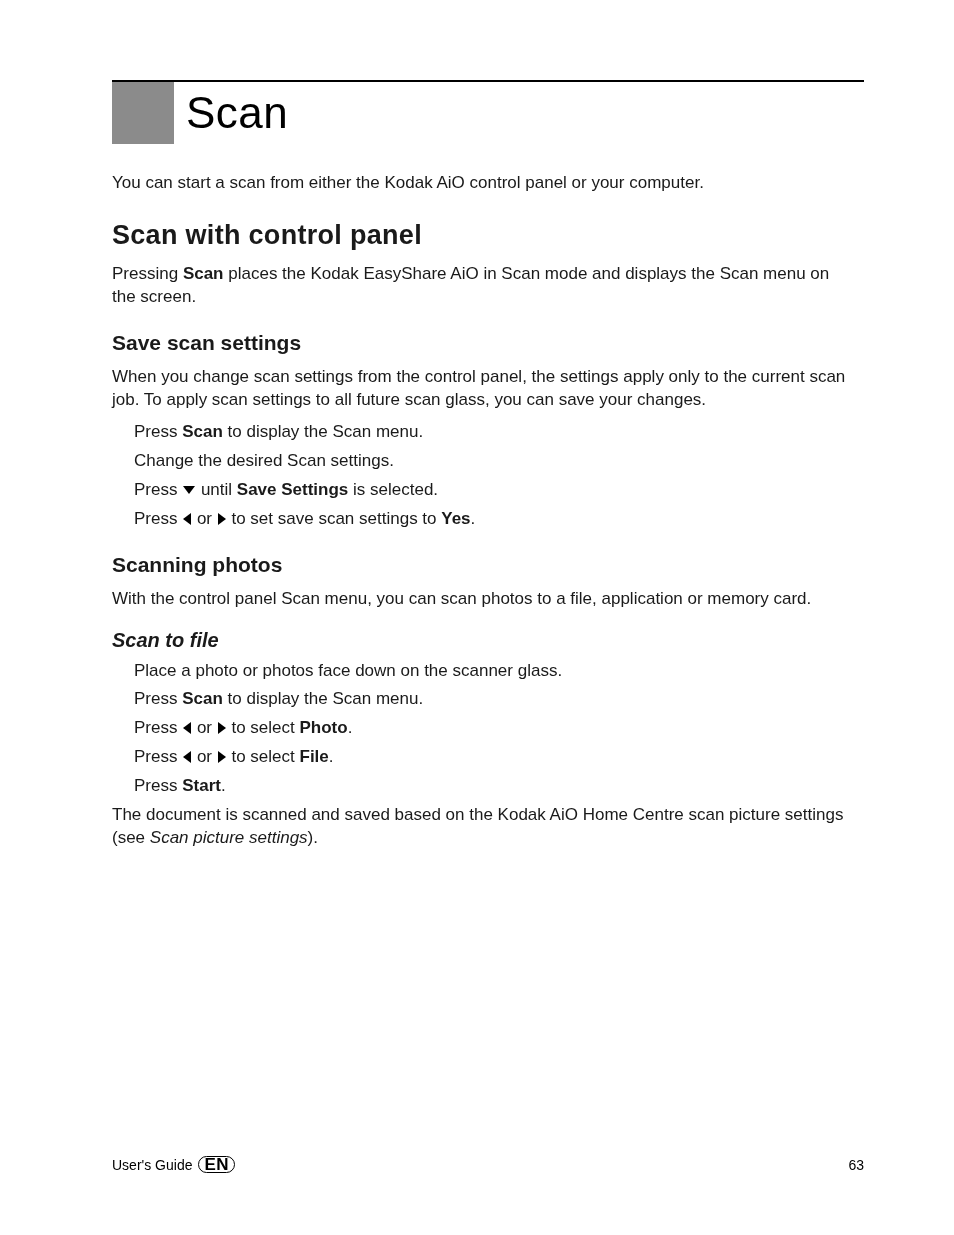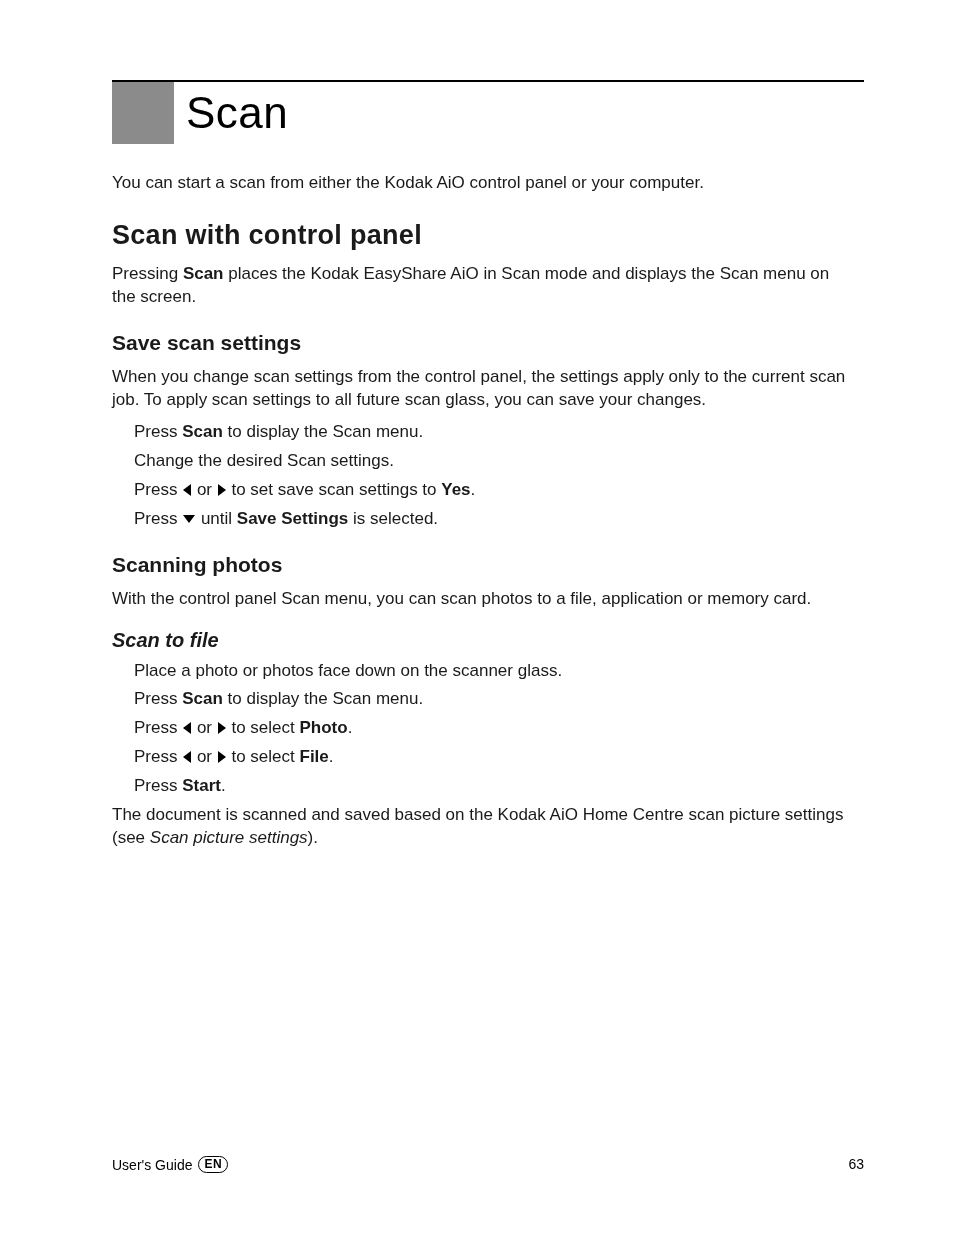--- a/index.html
+++ b/index.html
@@ -83,28 +83,28 @@
   .arrow.right {
     border-top: 6px solid transparent;
     border-bottom: 6px solid transparent;
     border-left: 8px solid #000;
     margin: 0 1px;
   }
   .footer {
     position: absolute;
     left: 112px; right: 90px; bottom: 62px;
     font-size: 14px;
-    display: flex; justify-content: space-between; 
+    display: flex; justify-content: space-between; align-items: center;
   }
   .footer-left { display: flex; align-items: center; gap: 6px; }
   .lang-badge {
     border: 1.5px solid #000;
     border-radius: 10px;
     padding: 0 5px;
-    font-size: 12px;
+    font-size: 17px;
     line-height: 15px;
     font-weight: 600;
     letter-spacing: 0.5px;
   }
 </style>
 </head>
 <body>
 
 <div class="page">
   <div class="rule"></div>
@@ -121,24 +121,24 @@
 
     <div class="h3">Save scan settings</div>
     <p>When you change scan settings from the control panel, the settings apply only to the current scan job. To apply scan settings to all future scan glass, you can save your changes.</p>
 
     <div class="steps">
       <p>
         <span>Press </span><strong>Scan</strong><span> to display the Scan menu.</span>
       </p>
       <p>Change the desired Scan settings.</p>
       <p>
-        <span>Press </span><span class="arrow left"></span><span> or </span><span class="arrow right"></span><span> to set save scan settings to </span><strong>Yes</strong><span>.</span>
+        <span>Press </span><span class="arrow down"></span><span> until </span><strong>Save Settings</strong><span> is selected.</span>
       </p>
       <p>
-        <span>Press </span><span class="arrow down"></span><span> until </span><strong>Save Settings</strong><span> is selected.</span>
+        <span>Press </span><span class="arrow left"></span><span> or </span><span class="arrow right"></span><span> to set save scan settings to </span><strong>Yes</strong><span>.</span>
       </p>
     </div>
 
     <div class="h3">Scanning photos</div>
     <p>With the control panel Scan menu, you can scan photos to a file, application or memory card.</p>
 
     <div class="h4">Scan to file</div>
     <div class="steps">
       <p>Place a photo or photos face down on the scanner glass.</p>
       <p>

